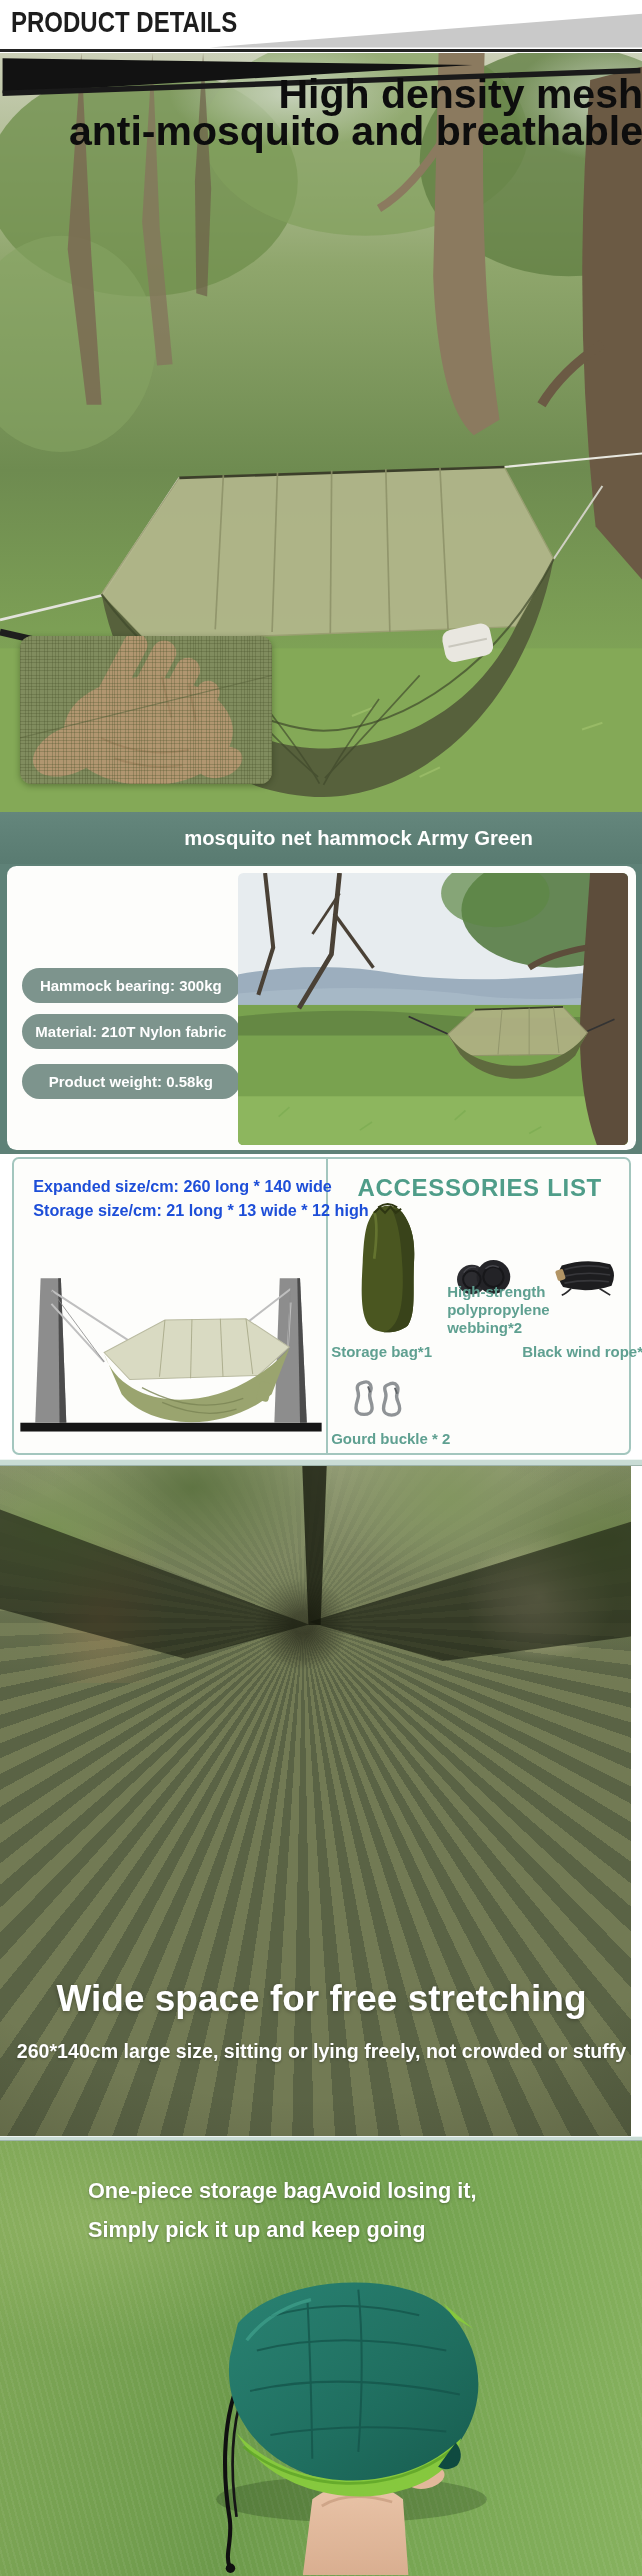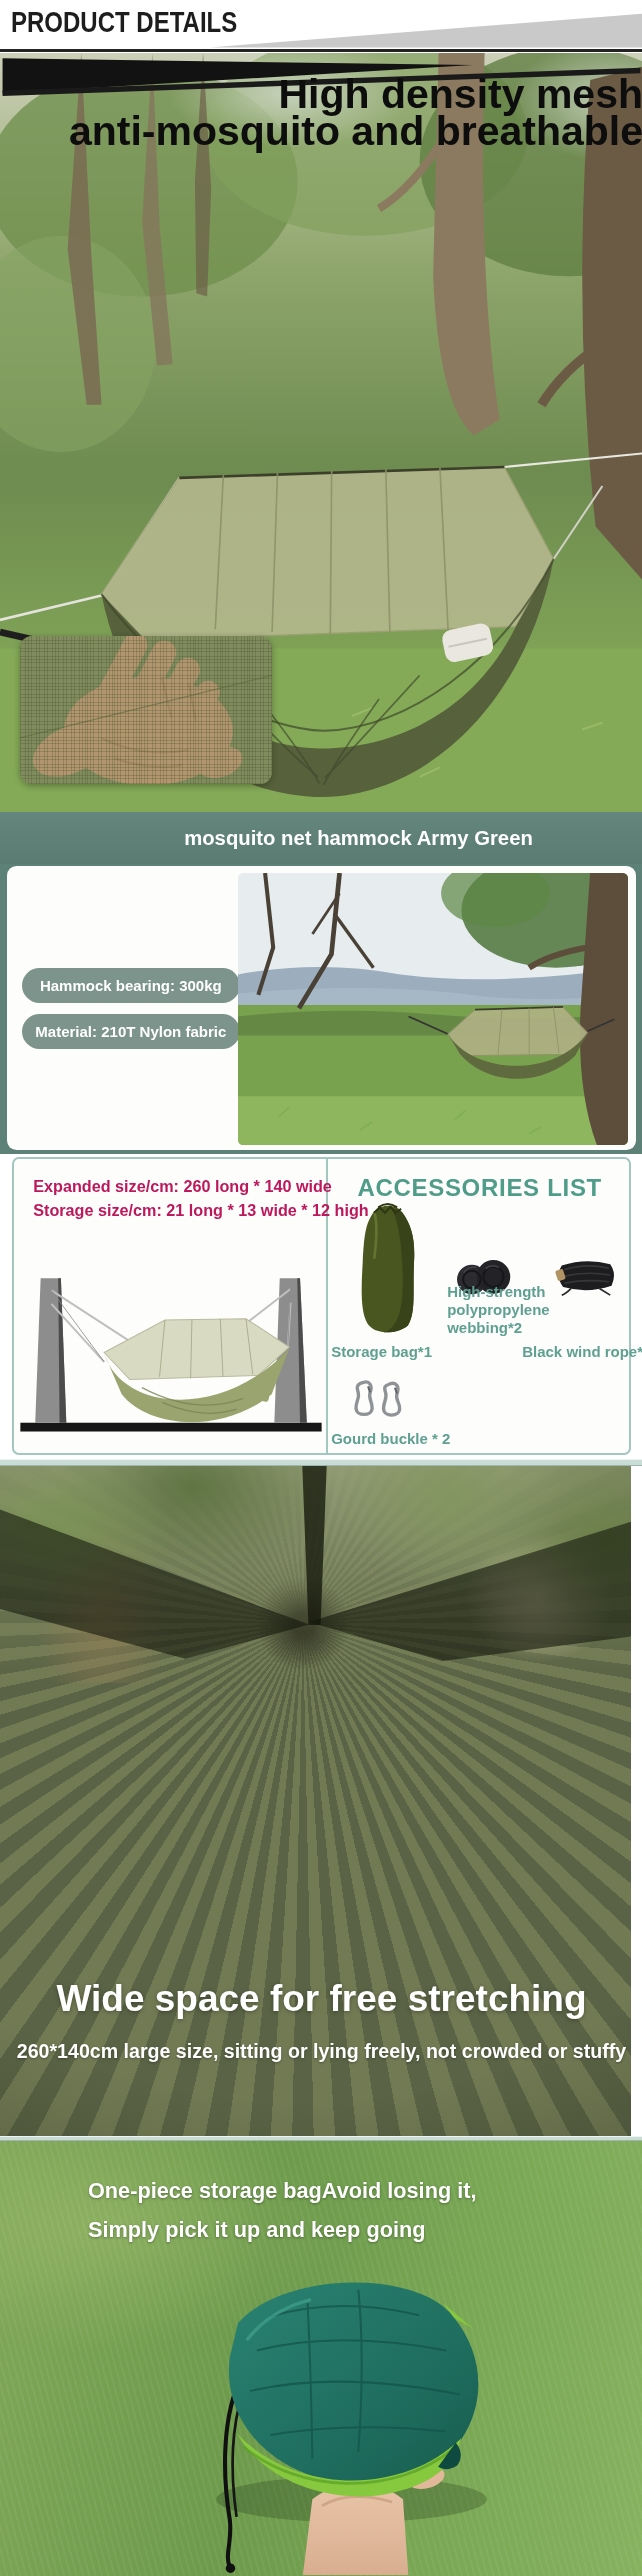--- a/index.html
+++ b/index.html
@@ -39,21 +39,21 @@
              background:#73908a;color:#fff;font-size:27px;font-weight:700;text-align:center;line-height:43px;}
   .pill{position:absolute;left:15px;width:218px;height:35px;border-radius:17.6px;background:#7d948d;
         color:#fff;font-size:15px;font-weight:700;text-align:center;line-height:35px;white-space:nowrap;}
   .std-photo{position:absolute;left:231px;top:6.8px;width:390px;height:272px;border-radius:5.4px;overflow:hidden;}
 
   
   .size-panel{position:absolute;top:1154px;left:0;width:643px;height:305px;background:#fff;}
   .panel-box{position:absolute;left:12.2px;top:3.4px;width:619px;height:298px;background:#fdfdfb;
              border:2px solid #a3c6be;border-radius:6.8px;}
   .panel-divider{position:absolute;left:312px;top:0;width:1.4px;height:100%;background:#a3c6be;}
-  .size-text{position:absolute;left:19px;font-size:16.2px;font-weight:700;color:#be185d;white-space:nowrap;}
+  .size-text{position:absolute;left:19px;font-size:16.2px;font-weight:700;color:#1d4ed8;white-space:nowrap;}
   .acc-title{position:absolute;left:312px;top:15px;width:307px;text-align:center;
              font-size:24px;font-weight:800;letter-spacing:0.7px;color:#4f9d89;}
   .acc-label{position:absolute;font-size:15px;font-weight:700;color:#5fa091;}
 
   
   .strip{position:absolute;left:0;width:643px;background:#c9dcd5;border-top:1.4px solid #eef5f2;border-bottom:0.7px solid #9fb5ad;}
 
   
   .wide-photo{position:absolute;top:1466px;left:0;width:631px;height:670px;overflow:hidden;background-color:#67704c;
       background-image:
@@ -218,20 +218,21 @@
   </div>
 
   <div class="banner">
     <div class="banner-text">mosquito net hammock Army Green</div>
   </div>
 
   <div class="teal-section">
     <div class="std-card">
       <div class="pill" style="top:102px">Hammock bearing: 300kg</div>
       <div class="pill" style="top:148px">Material: 210T Nylon fabric</div>
+      <div class="pill" style="top:198px">Product weight: 0.58kg</div>
       <div class="std-photo">
         <svg class="photo-svg" viewBox="0 0 576 402" preserveAspectRatio="none">
           <rect width="576" height="200" fill="#e7ecef"></rect>
           <path d="M0,200 L0,150 Q120,128 240,150 Q380,168 576,140 L576,210 Z" fill="#93a7b8" opacity=".9"></path>
           <path d="M0,210 L0,178 Q200,160 360,182 Q470,192 576,178 L576,220 Z" fill="#a9bac8" opacity=".8"></path>
           <rect y="195" width="576" height="207" fill="#79a24f"></rect>
           <path d="M0,212 Q150,196 300,210 Q450,222 576,206 L576,240 L0,240 Z" fill="#5d7d40" opacity=".7"></path>
           <rect y="330" width="576" height="72" fill="#8db65e"></rect>
           <g stroke="#4a4136" fill="none">
             <path d="M150,0 L138,120 L90,200" stroke-width="7"></path>

